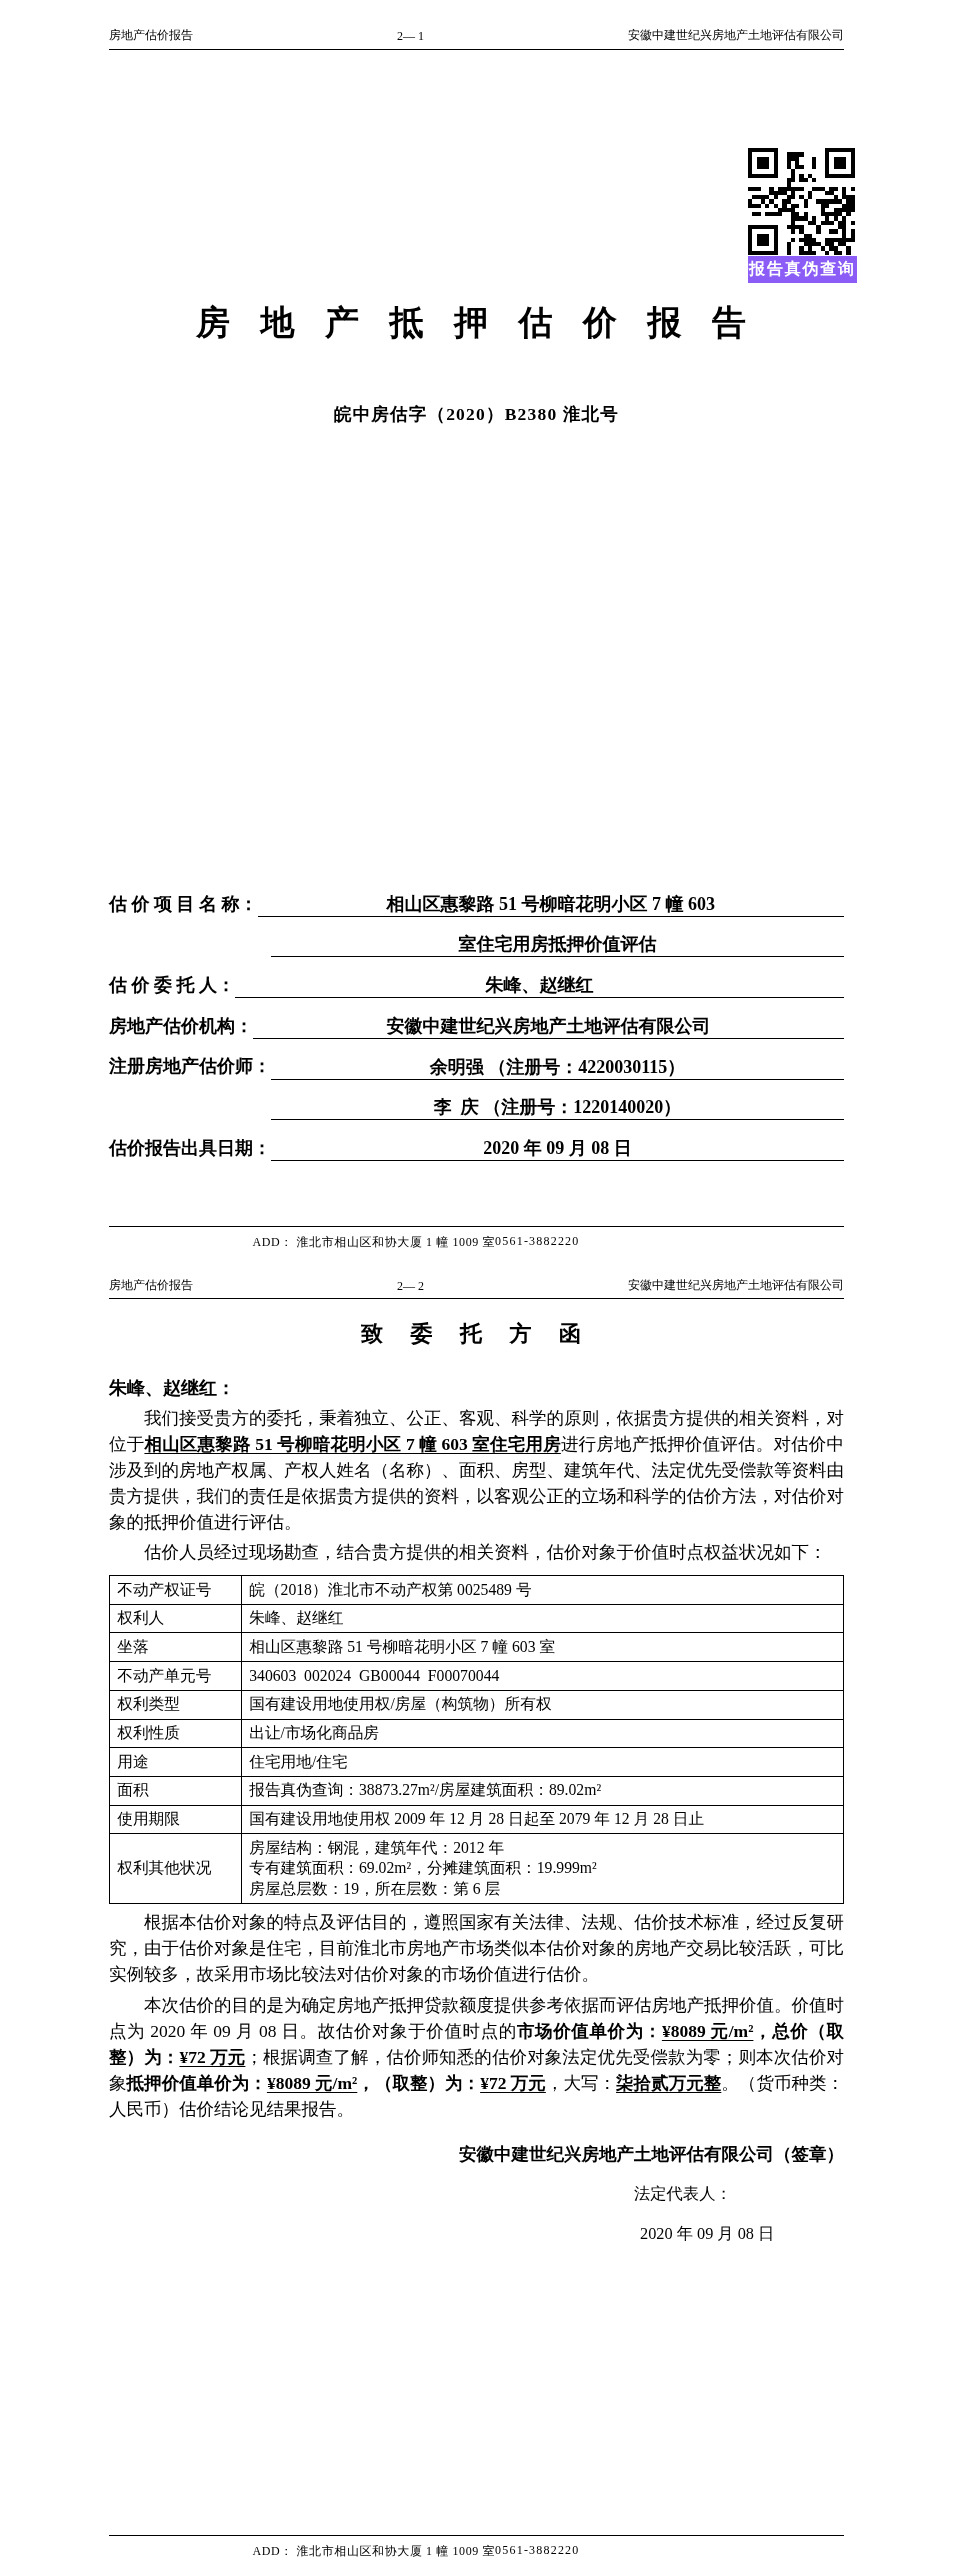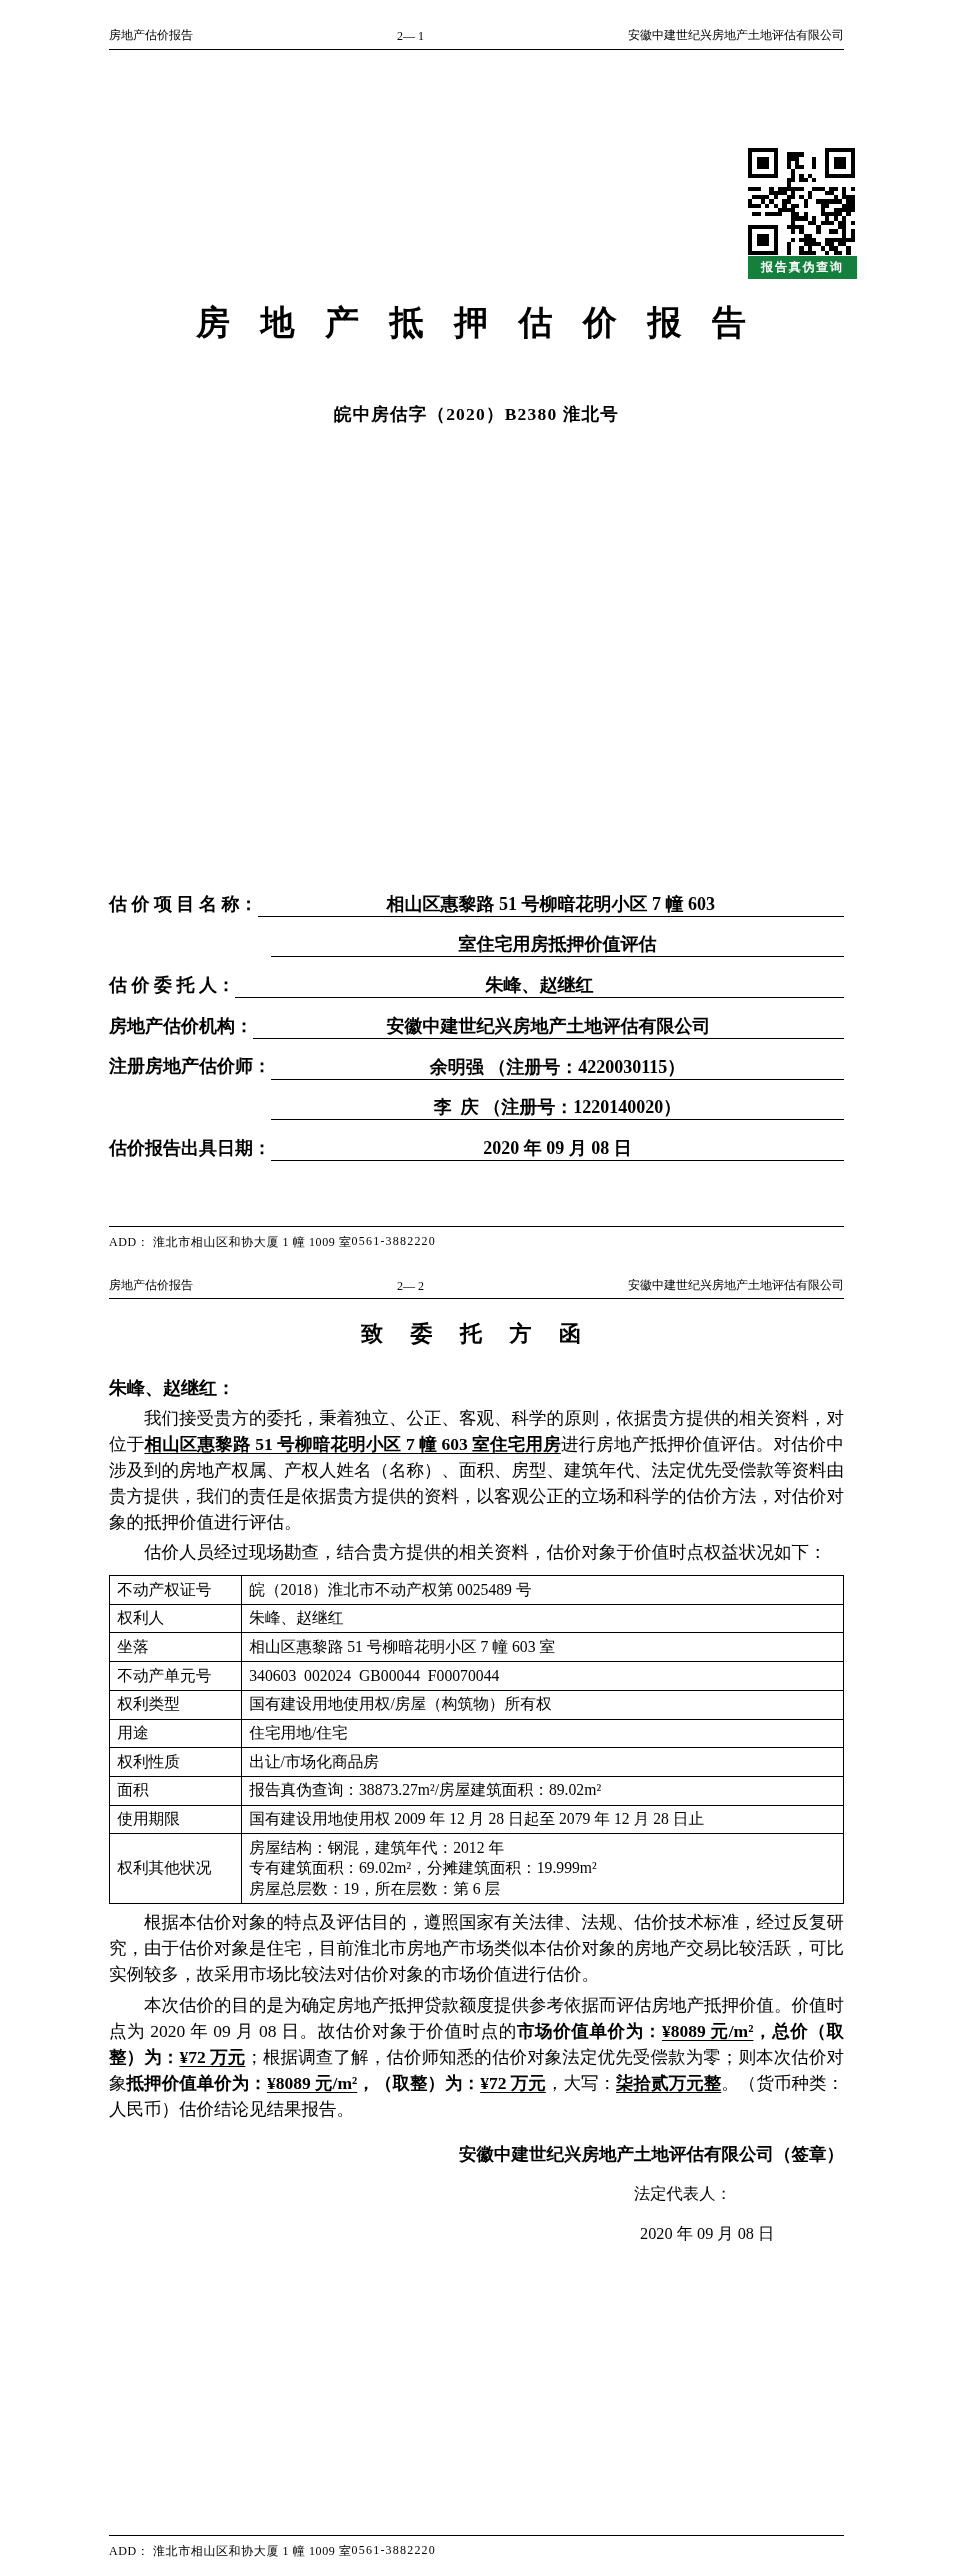--- a/index.html
+++ b/index.html
@@ -18,22 +18,22 @@
     display:flex; justify-content:space-between; align-items:flex-end;
     font-size:12px; border-bottom:1.2px solid #000; padding-bottom:4.8px;
   }
   .page1 .pg-header { padding-top:27px; }
   .page2 .pg-header { padding-top:9.7px; }
 
   
   .qr-block { position:absolute; top:148px; right:100px; width:109px; }
   .qr-block svg { display:block; background:#fff; }
   .qr-caption {
-    margin-top:1.2px; background:#15803d; color:#fff; text-align:center;
-    font-size:12px; font-weight:bold; letter-spacing:1.8px; padding:3px 0;
+    margin-top:1.2px; background:#8b5cf6; color:#fff; text-align:center;
+    font-size:16px; font-weight:bold; letter-spacing:1.8px; padding:3px 0;
   }
 
   
   .main-title {
     margin-top:250px; text-align:center; font-size:34px; font-weight:bold;
     letter-spacing:11px; white-space:nowrap;
   }
   .doc-no { margin-top:56px; text-align:center; font-size:17.5px; font-weight:bold; letter-spacing:1.2px; }
 
   .fields { margin-top:463px; }
@@ -44,21 +44,21 @@
   .field-spacer { flex:0 0 auto; }
   .field-value {
     flex:1 1 auto; border-bottom:1.2px solid #000; text-align:center;
     font-size:18px; font-weight:bold; white-space:pre-wrap; padding-bottom:0;
   }
 
   
   .pg-footer {
     position:absolute; left:109px; right:113px; bottom:15.7px;
     border-top:1.2px solid #000; padding-top:7.2px;
-    display:flex; justify-content:flex-start; font-size:12px; letter-spacing:0.6px;
+    display:flex; justify-content:center; font-size:12px; letter-spacing:0.6px;
   }
   .footer-phone { margin-right:121px; letter-spacing:1.2px; }
 
   
   .letter-title {
     margin-top:19.3px; text-align:center; font-size:22px; font-weight:bold; letter-spacing:11px;
   }
   .salutation { margin-top:27px; font-size:18px; font-weight:bold; }
   .body-para {
     margin-top:4.8px; font-size:17.5px; line-height:26px;
@@ -375,26 +375,26 @@
         </tr>
         <tr>
           <td class="t-label">不动产单元号</td>
           <td class="t-value">340603  002024  GB00044  F00070044</td>
         </tr>
         <tr>
           <td class="t-label">权利类型</td>
           <td class="t-value">国有建设用地使用权/房屋（构筑物）所有权</td>
         </tr>
         <tr>
+          <td class="t-label">权利性质</td>
+          <td class="t-value">出让/市场化商品房</td>
+        </tr>
+        <tr>
           <td class="t-label">用途</td>
           <td class="t-value">住宅用地/住宅</td>
-        </tr>
-        <tr>
-          <td class="t-label">权利性质</td>
-          <td class="t-value">出让/市场化商品房</td>
         </tr>
         <tr>
           <td class="t-label">面积</td>
           <td class="t-value">报告真伪查询：38873.27m²/房屋建筑面积：89.02m²</td>
         </tr>
         <tr>
           <td class="t-label">使用期限</td>
           <td class="t-value">国有建设用地使用权 2009 年 12 月 28 日起至 2079 年 12 月 28 日止</td>
         </tr>
         <tr>

